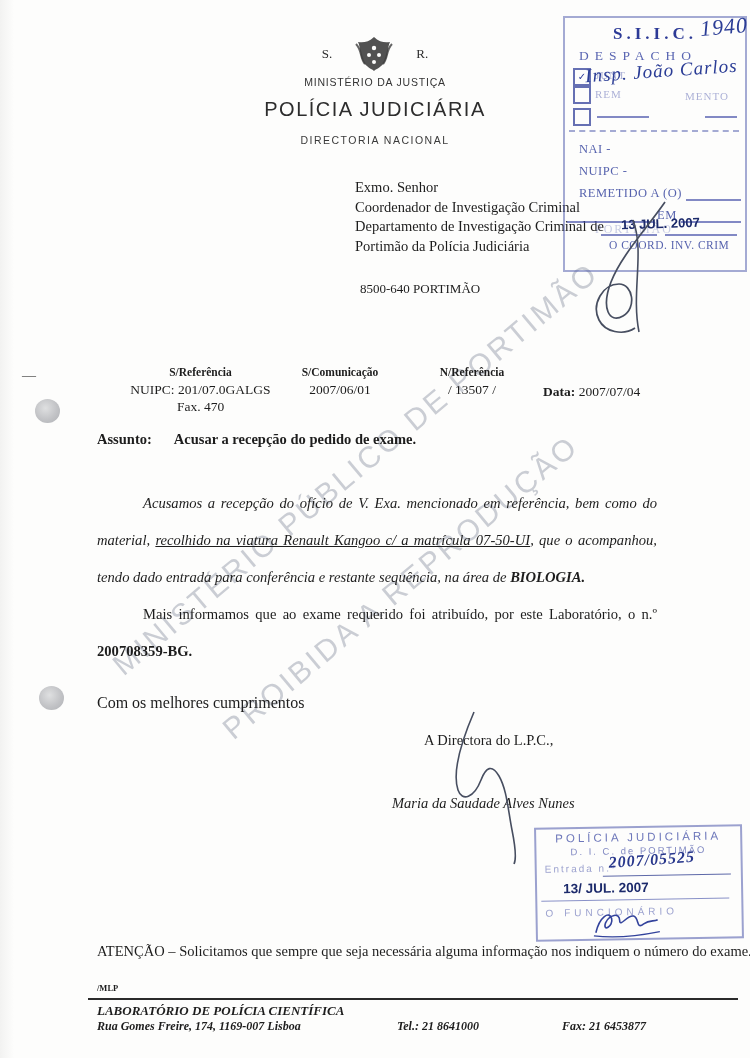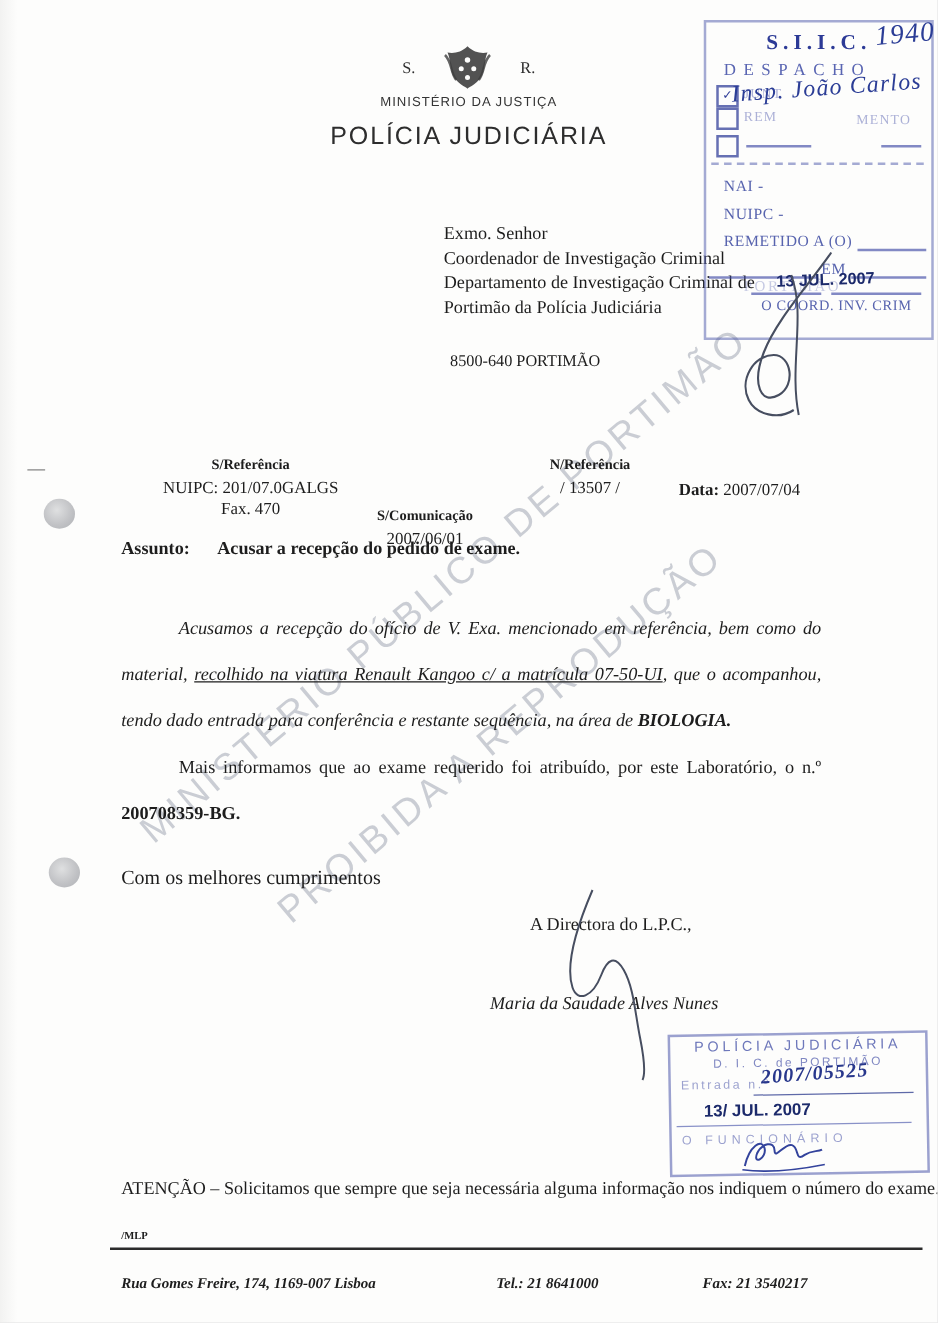--- a/index.html
+++ b/index.html
@@ -106,20 +106,21 @@
           <circle cx="24" cy="12" r="2.2" fill="#fdfdfc"></circle>
           <circle cx="19" cy="19" r="2" fill="#fdfdfc"></circle>
           <circle cx="29" cy="19" r="2" fill="#fdfdfc"></circle>
           <circle cx="24" cy="26" r="2" fill="#fdfdfc"></circle>
         </svg>
       </span>
       <span class="sr">R.</span>
     </div>
     <div class="ministry sans">MINISTÉRIO DA JUSTIÇA</div>
     <div class="org-title sans">POLÍCIA JUDICIÁRIA</div>
+    <div class="directorate sans">DIRECTORIA NACIONAL</div>
   </div>
 
   <div class="abs hand" style="left:700px;top:14px;font-size:22px;transform:rotate(-5deg);z-index:4;">1940</div>
 
   <div class="abs siic">
     <div class="siic-title">S.I.I.C.</div>
     <div class="siic-sub">DESPACHO</div>
 
     <span class="cb" style="top:50px;">✓</span>
     <span class="cb" style="top:68px;"></span>
@@ -165,21 +166,21 @@
     <div>Departamento de Investigação Criminal de</div>
     <div>Portimão da Polícia Judiciária</div>
   </div>
   <div class="abs postal">8500-640 PORTIMÃO</div>
 
   <div class="ref-col" style="left:118px;top:366px;width:165px;">
     <div class="ref-label">S/Referência</div>
     <div class="ref-value">NUIPC: 201/07.0GALGS</div>
     <div class="ref-value" style="margin-top:1px;">Fax. 470</div>
   </div>
-  <div class="ref-col" style="left:280px;top:366px;width:120px;margin-top:41px;">
+  <div class="ref-col" style="left:280px;top:366px;width:120px;">
     <div class="ref-label">S/Comunicação</div>
     <div class="ref-value">2007/06/01</div>
   </div>
   <div class="ref-col" style="left:408px;top:366px;width:128px;">
     <div class="ref-label">N/Referência</div>
     <div class="ref-value">/ 13507 /</div>
   </div>
   <div class="abs" style="left:543px;top:384px;font-size:13.5px;z-index:2;">
     <span style="font-weight:bold;">Data:</span>
     <span>2007/07/04</span>
@@ -214,23 +215,24 @@
       <svg width="78" height="30" viewBox="0 0 78 30">
         <path d="M 6 24 C 10 8, 20 2, 22 10 C 24 18, 12 24, 16 14 C 20 6, 30 4, 30 12 C 30 20, 38 6, 44 8 C 50 10, 46 22, 54 16 C 60 12, 64 14, 68 12" fill="none" stroke="#33439c" stroke-width="1.6"></path>
         <path d="M 4 27 C 24 30, 48 28, 70 24" fill="none" stroke="#33439c" stroke-width="1.3"></path>
       </svg>
     </div>
   </div>
 
   <div class="abs attention">ATENÇÃO – Solicitamos que sempre que seja necessária alguma informação nos indiquem o número do exame.</div>
   <div class="abs initials">/MLP</div>
   <div class="abs footer-rule"></div>
+  <div class="abs footer-org">LABORATÓRIO DE POLÍCIA CIENTÍFICA</div>
   <div class="abs footer-row">
     <span class="footer-addr">Rua Gomes Freire, 174,  1169-007    Lisboa</span>
     <span class="footer-tel">Tel.: 21 8641000</span>
-    <span>Fax: 21 3540217</span>
+    <span>Fax: 21 6453877</span>
   </div>
 
   <div class="dash">—</div>
   <div class="hole" style="left:35px;top:399px;"></div>
   <div class="hole" style="left:39px;top:686px;"></div>
 
 </div>
 
 </body></html>

